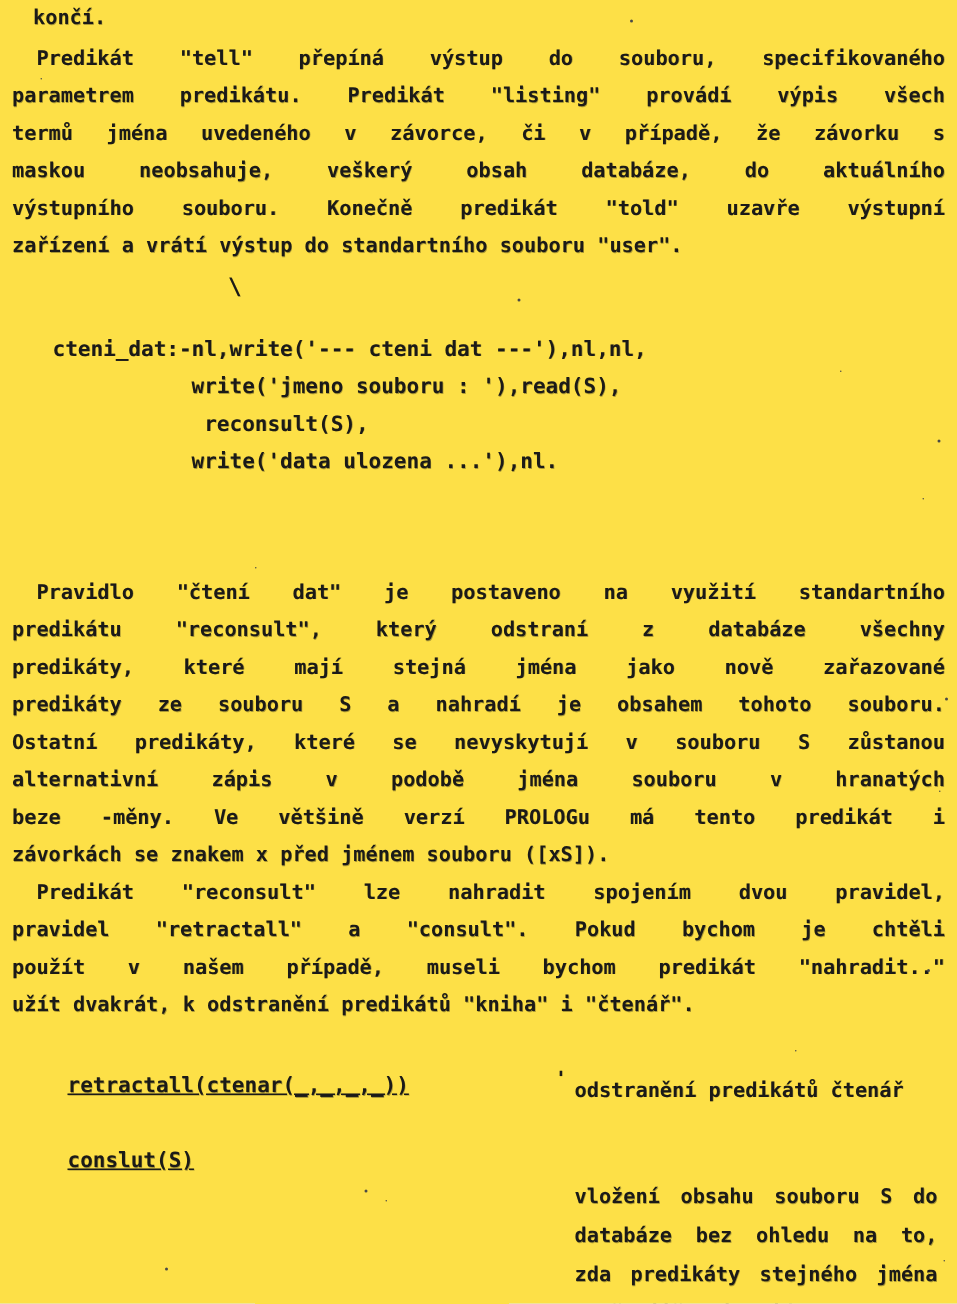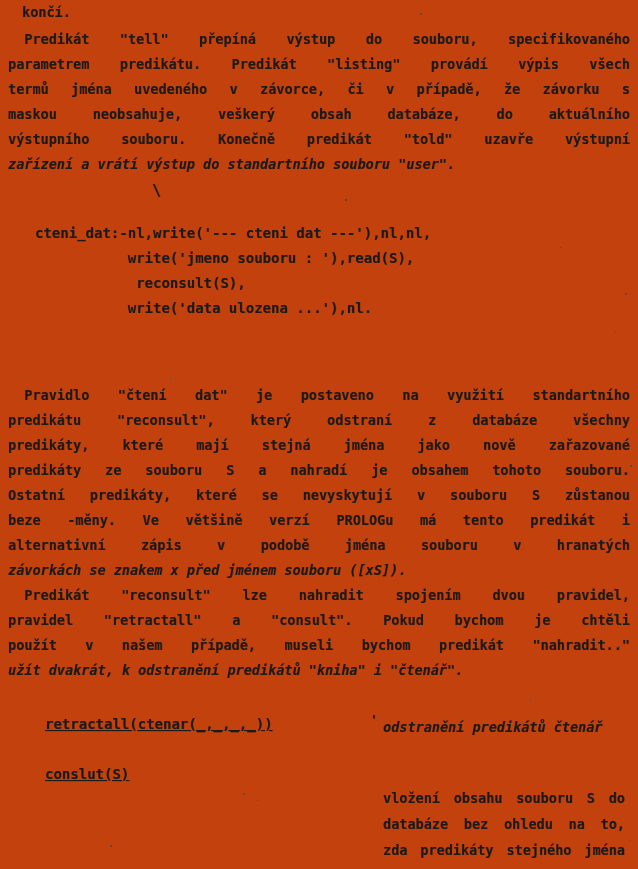--- a/index.html
+++ b/index.html
@@ -1,38 +1,38 @@
 <!DOCTYPE html>
 <html lang="cs"><head>
 <meta charset="utf-8">
 <style>
   html, body { margin: 0; padding: 0; background: #e8e6e0; }
   .page {
     position: relative;
     width: 638px;
     height: 869px;
     margin: 0 auto;
-    background: #c2410c;
+    background: #fde047;
     overflow: hidden;
     font-family: "DejaVu Sans Mono", "Liberation Mono", monospace;
     font-weight: 700;
     font-size: 13.5px;
     color: #1b1a18;
     text-shadow: 0.4px 0.4px 0 rgba(20,20,20,0.35);
   }
   .block { position: absolute; }
   .para { width: 622px; left: 8px; }
   .line {
     display: block;
     line-height: 25px;
     text-align: justify;
     text-align-last: justify;
     white-space: normal;
   }
-  .line.last { text-align: left; text-align-last: left; font-style: italic; }
+  .line.last { text-align: left; text-align-last: left; }
   .line.indent { text-indent: 2ch; }
   .codeblock { left: 35px; }
   .codeline {
     display: block;
     line-height: 25px;
     white-space: pre;
     font-size: 14px;
   }
   .term { white-space: pre; font-size: 14px; text-decoration: underline; }
   .desc { width: 242px; }
@@ -71,22 +71,22 @@
     <span class="codeline">            reconsult(S),</span>
     <span class="codeline">           write('data ulozena ...'),nl.</span>
   </div>
 
   <div class="block para" style="top:383px;">
     <span class="line indent">Pravidlo "čtení dat" je postaveno na využití standartního</span>
     <span class="line">predikátu "reconsult", který odstraní z databáze všechny</span>
     <span class="line">predikáty, které mají stejná jména jako nově zařazované</span>
     <span class="line">predikáty ze souboru S a nahradí je obsahem tohoto souboru.</span>
     <span class="line">Ostatní predikáty, které se nevyskytují v souboru S zůstanou</span>
+    <span class="line">alternativní zápis v podobě jména souboru v hranatých</span>
     <span class="line">beze -měny. Ve většině verzí PROLOGu má tento predikát i</span>
-    <span class="line">alternativní zápis v podobě jména souboru v hranatých</span>
     <span class="line last">závorkách se znakem x před jménem souboru ([xS]).</span>
   </div>
 
   <div class="block para" style="top:583px;">
     <span class="line indent">Predikát "reconsult" lze nahradit spojením dvou pravidel,</span>
     <span class="line">pravidel "retractall" a "consult". Pokud bychom je chtěli</span>
     <span class="line">použít v našem případě, museli bychom predikát "nahradit.."</span>
     <span class="line last">užít dvakrát, k odstranění predikátů "kniha" i "čtenář".</span>
   </div>
 

